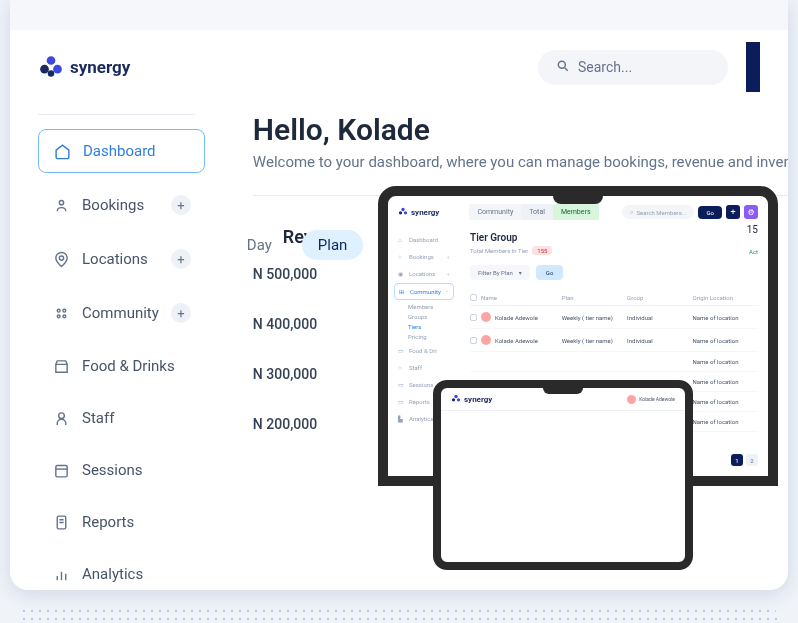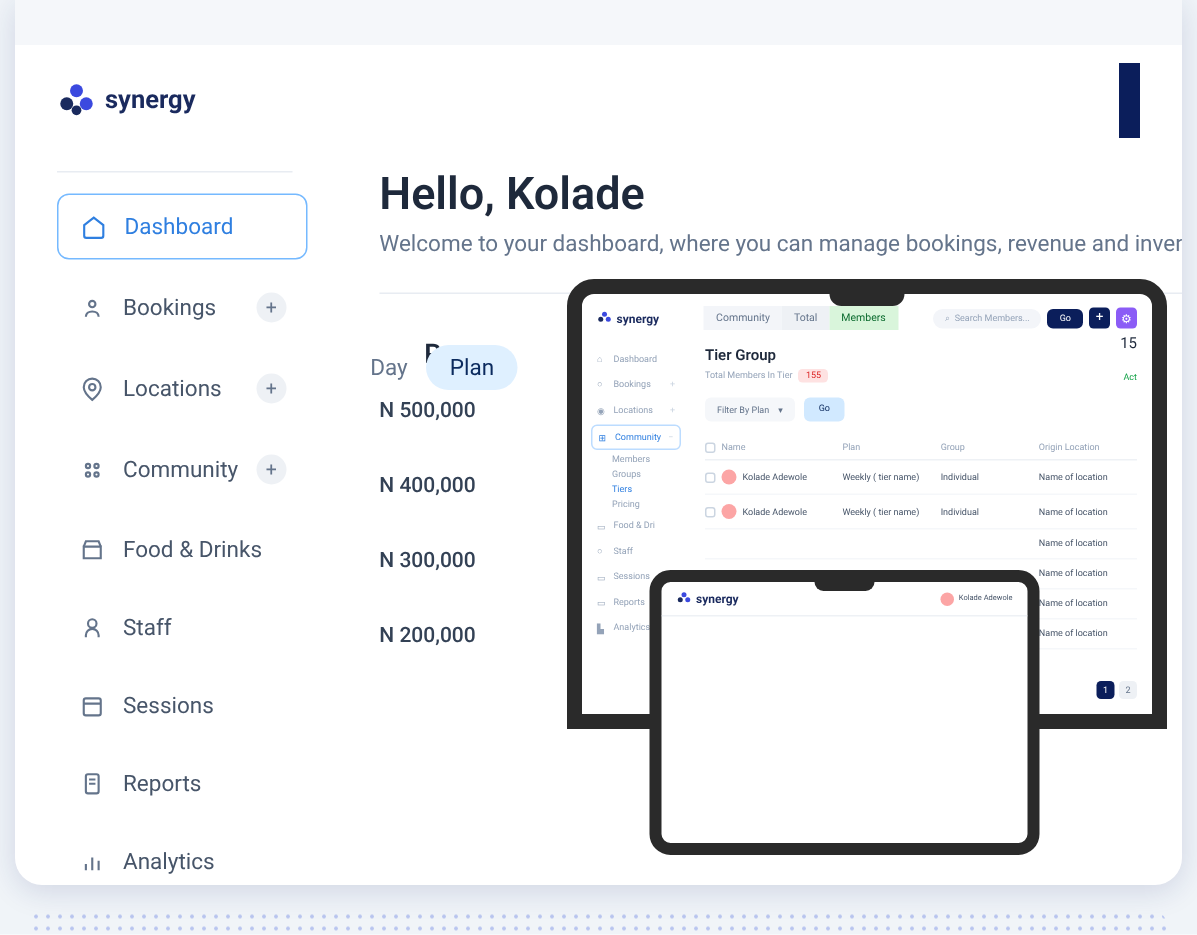--- a/index.html
+++ b/index.html
@@ -18,21 +18,21 @@
 .side-sep{height:1px;background:#e8ecf2;margin:6px 10px 14px 0}
 .nav-item{display:flex;align-items:center;gap:12px;padding:12px 14px;border-radius:8px;color:#475569;font-size:15px;margin-bottom:10px;cursor:pointer;position:relative}
 .nav-item.active{border:1.5px solid #75b9ff;color:#2f7fe0}
 .nav-item .ico{width:18px;height:18px;display:flex;align-items:center;justify-content:center}
 .nav-item .plus{margin-left:auto;width:20px;height:20px;border-radius:50%;background:#eef1f5;display:flex;align-items:center;justify-content:center;color:#64748b;font-size:13px}
 .main{flex:1;padding:0 0 0 30px;position:relative}
 .greet{font-size:30px;font-weight:600;color:#1e293b;margin-top:4px}
 .subtitle{color:#64748b;font-size:15px;margin-top:6px;white-space:nowrap}
 .hr{height:1px;background:#e8ecf2;margin:24px 0 0}
 .chart-card{margin-top:70px;position:relative}
-.tab-pill{position:absolute;top:-36px;left:-6px;display:flex;align-items:center;gap:6px}
+.tab-pill{position:absolute;top:-36px;left:-6px;display:flex;align-items:center;gap:24px}
 .tab-pill .t{padding:6px 16px;border-radius:18px;font-size:15px;color:#475569}
 .tab-pill .t.week{background:#dff0ff;color:#0b2a5e}
 .tab-pill .label{font-size:15px;color:#64748b;margin-right:6px}
 .rev-label{position:absolute;top:-40px;left:30px;font-weight:600;color:#1e293b;font-size:18px}
 .ytick{color:#334155;font-size:14px;margin:34px 0;font-weight:500}
 
 .laptop{position:absolute;right:-20px;top:186px;width:430px;height:320px}
 .laptop-screen{width:400px;height:300px;background:#fff;border:10px solid #2a2a2a;border-radius:18px 18px 0 0;position:relative;overflow:hidden}
 .notch{position:absolute;top:-2px;left:50%;transform:translateX(-50%);width:50px;height:10px;background:#2a2a2a;border-radius:0 0 8px 8px}
 .mini-hdr{display:flex;align-items:center;gap:4px;padding:8px 10px;font-size:7px}
@@ -101,20 +101,29 @@
               <circle cx="12" cy="6" r="4"></circle>
               <circle cx="6" cy="14" r="4" fill="#1a2a5e"></circle>
               <circle cx="18" cy="14" r="4"></circle>
               <circle cx="12" cy="18" r="3" fill="#1a2a5e"></circle>
             </g>
           </svg>
       </span>
       <span>synergy</span>
     </div>
     <div class="spacer"></div>
+    <div class="search-bar">
+      <span>
+        <svg width="14" height="14" viewBox="0 0 24 24" fill="none" stroke="#64748b" stroke-width="2.5">
+            <circle cx="10" cy="10" r="6"></circle>
+            <line x1="20" y1="20" x2="15" y2="15"></line>
+          </svg>
+      </span>
+      <span>Search...</span>
+    </div>
     <div class="search-btn"></div>
   </div>
 
   <div class="layout">
     <div class="sidebar">
       <div class="side-sep"></div>
       <div class="nav-item active">
         <span class="ico">
             <svg width="17" height="17" viewBox="0 0 24 24" fill="none" stroke="#2f7fe0" stroke-width="2">
               <path d="M3 10l9-7 9 7v10a2 2 0 0 1-2 2H5a2 2 0 0 1-2-2z"></path>

